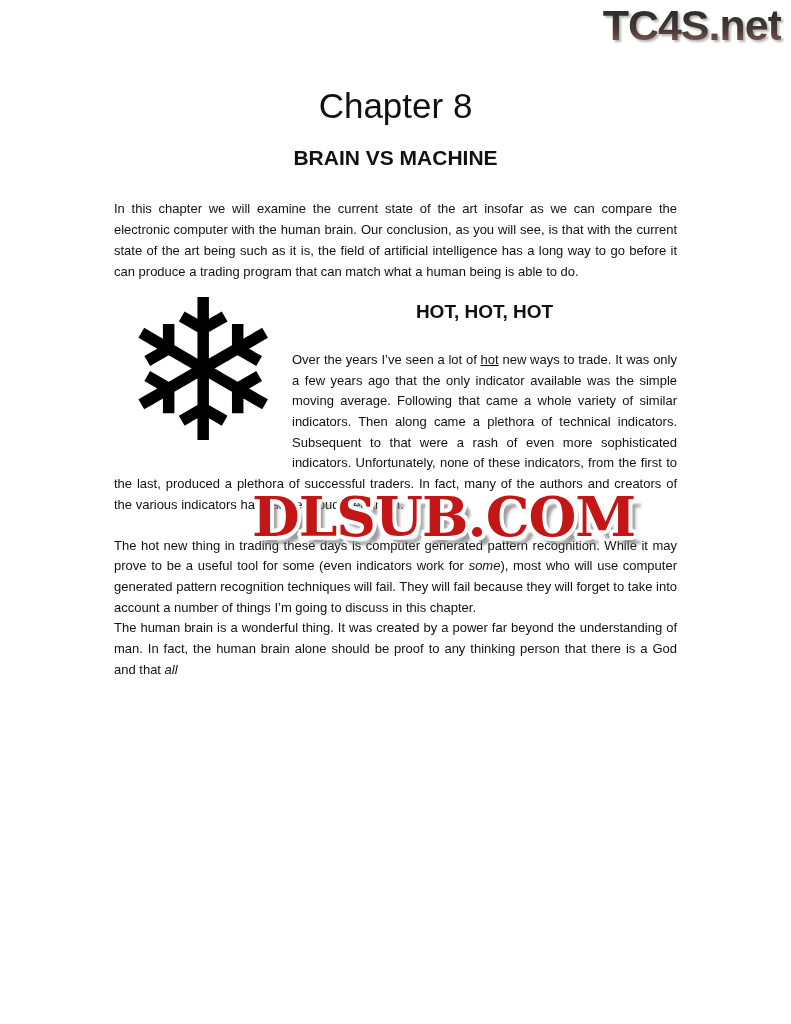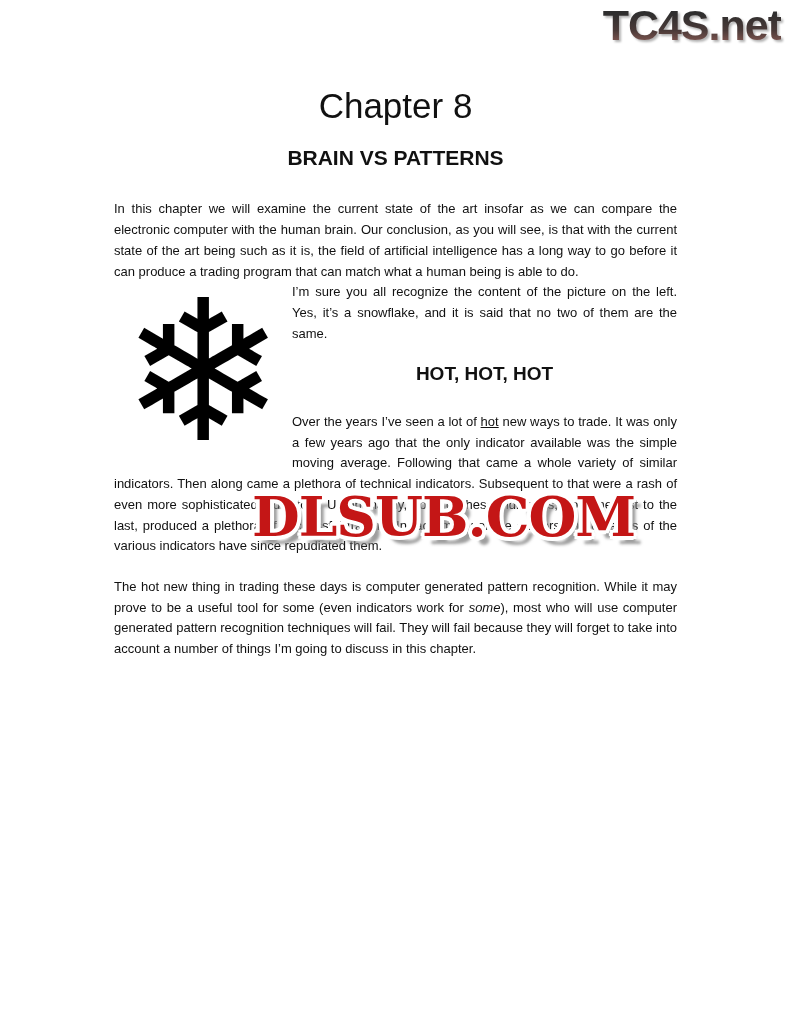--- a/index.html
+++ b/index.html
@@ -86,37 +86,37 @@
 <body>
 
 <div class="page">
 
   <div class="tc4s">TC4S.net</div>
 
   <div class="doc">
 
     <h1 class="chapter-title">Chapter 8</h1>
 
-    <h2 class="chapter-subtitle">BRAIN VS PATTERNS</h2>
+    <h2 class="chapter-subtitle">BRAIN VS MACHINE</h2>
 
     <p class="p1">In this chapter we will examine the current state of the art insofar as we can compare the electronic computer with the human brain.  Our conclusion, as you will see, is that with the current state of the art being such as it is, the field of artificial intelligence has a long way to go before it can produce a trading program that can match what a human being is able to do.</p>
 
     <div class="snowflake">
       <span>❄</span>
     </div>
 
-    <p>I’m sure you all recognize the content of the picture on the left. Yes, it’s a snowflake, and it is said that no two of them are the same.</p>
 
     <h3 class="subhead hot-heading">HOT, HOT, HOT</h3>
 
     <p><span>Over the years I’ve seen a lot of </span><span class="u">hot</span><span> new ways to trade.  It was only a few years ago that the only indicator available was the simple moving average.  Following that came a whole variety of similar indicators. Then along came a plethora of technical indicators. Subsequent to that were a rash of even more sophisticated indicators. Unfortunately, none of these indicators, from the first to the last, produced a plethora of successful traders.  In fact, many of the authors and creators of the various indicators have since repudiated them.</span></p>
 
     <p class="p4"><span>The hot new thing in trading these days is computer generated pattern recognition.  While it may prove to be a useful tool for some (even indicators work for </span><span class="it">some</span><span>), most who will use computer generated pattern recognition techniques will fail. They will fail because they will forget to take into account a number of things I’m going to discuss in this chapter.</span></p>
 
 
+    <p><span>The human brain is a wonderful thing.  It was created by a power far beyond the understanding of man.  In fact, the human brain alone should be proof to any thinking person that there is a God and that </span><span class="it">all</span></p>
 
   </div>
 
   <div class="dlsub">DLSUB.COM</div>
 
   <div class="page-number">71</div>
 
   <div class="traders">TradersXtreme.com</div>
 
 </div>

